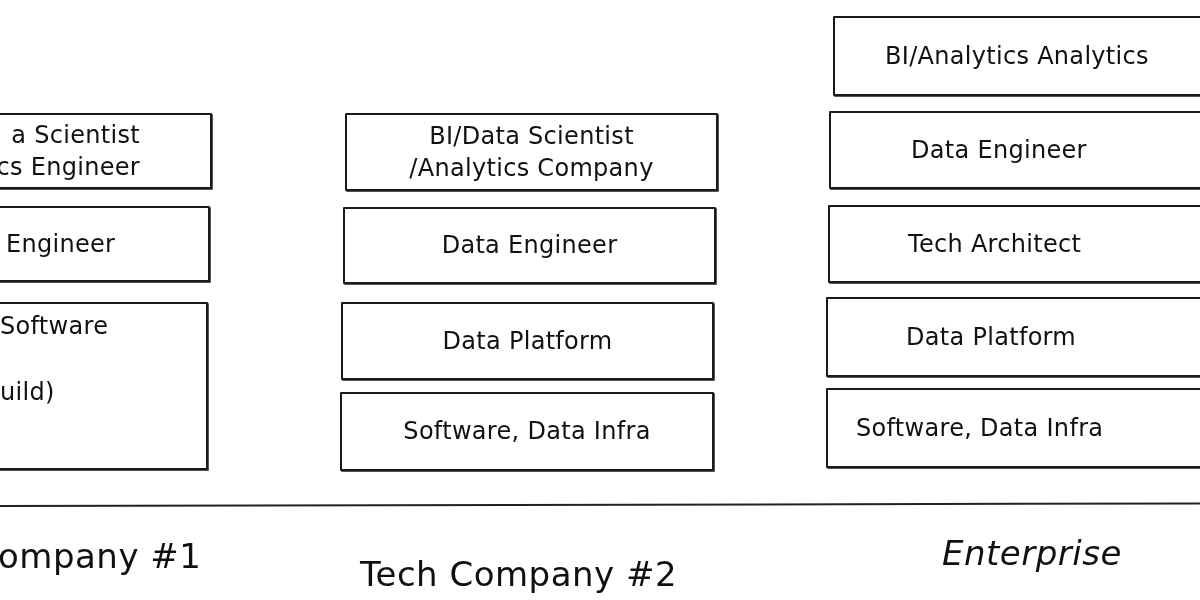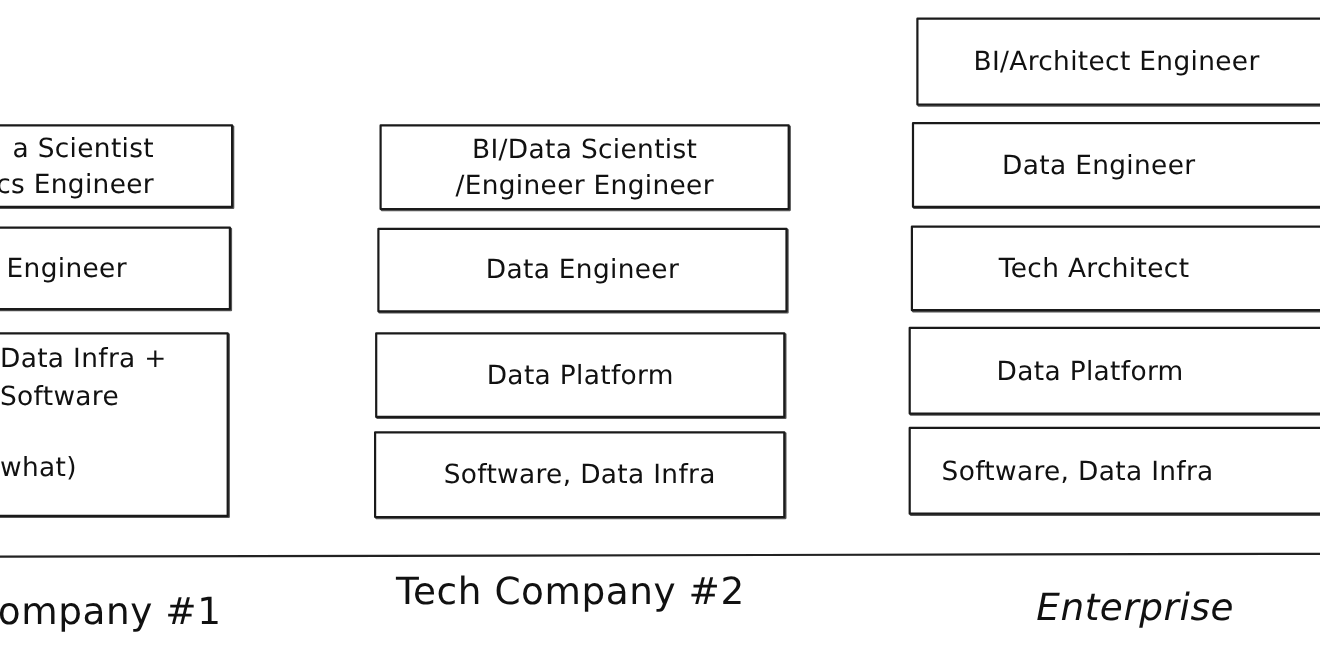--- a/index.html
+++ b/index.html
@@ -55,53 +55,52 @@
 <body>
 
 <div class="box" style="left:-40px; top:113px; width:252px; height:76px; align-items:flex-end; padding-right:70px;">
   <span>a Scientist</span>
   <span>cs Engineer</span>
 </div>
 <div class="box" style="left:-40px; top:206px; width:250px; height:76px; align-items:flex-start; padding-left:44px;">
   <span>Engineer</span>
 </div>
 <div class="box" style="left:-40px; top:302px; width:248px; height:168px; align-items:flex-start; justify-content:flex-start; padding-left:38px; padding-top:6px; line-height:1.4;">
-  <span>Data Infra +</span>
   <span>Software</span>
   <span style="height:32px;"></span>
-  <span>what)</span>
+  <span>uild)</span>
 </div>
 
 <div class="box" style="left:345px; top:113px; width:373px; height:78px;">
   <span>BI/Data Scientist</span>
-  <span>/Engineer Engineer</span>
+  <span>/Analytics Company</span>
 </div>
 <div class="box" style="left:343px; top:207px; width:373px; height:77px;">
   <span>Data Engineer</span>
 </div>
 <div class="box" style="left:341px; top:302px; width:373px; height:78px;">
   <span>Data Platform</span>
 </div>
 <div class="box" style="left:340px; top:392px; width:374px; height:79px;">
   <span>Software, Data Infra</span>
 </div>
 
 <div class="box" style="left:833px; top:16px; width:400px; height:80px; align-items:flex-start; padding-left:50px;">
-  <span>BI/Architect Engineer</span>
+  <span>BI/Analytics Analytics</span>
 </div>
 <div class="box" style="left:829px; top:111px; width:400px; height:78px; align-items:flex-start; padding-left:80px;">
   <span>Data Engineer</span>
 </div>
 <div class="box" style="left:828px; top:205px; width:400px; height:78px; align-items:flex-start; padding-left:78px;">
   <span>Tech Architect</span>
 </div>
 <div class="box" style="left:826px; top:297px; width:400px; height:80px; align-items:flex-start; padding-left:78px;">
   <span>Data Platform</span>
 </div>
 <div class="box" style="left:826px; top:388px; width:400px; height:80px; align-items:flex-start; padding-left:28px;">
   <span>Software, Data Infra</span>
 </div>
 
 <div class="baseline"></div>
 
 <div class="col-label" style="left:-2px; top:536px;">ompany #1</div>
-<div class="col-label" style="left:360px; top:518px;">Tech Company #2</div>
+<div class="col-label" style="left:360px; top:554px;">Tech Company #2</div>
 <div class="col-label" style="left:942px; top:533px;font-style:italic;">Enterprise</div>
 
 </body></html>

